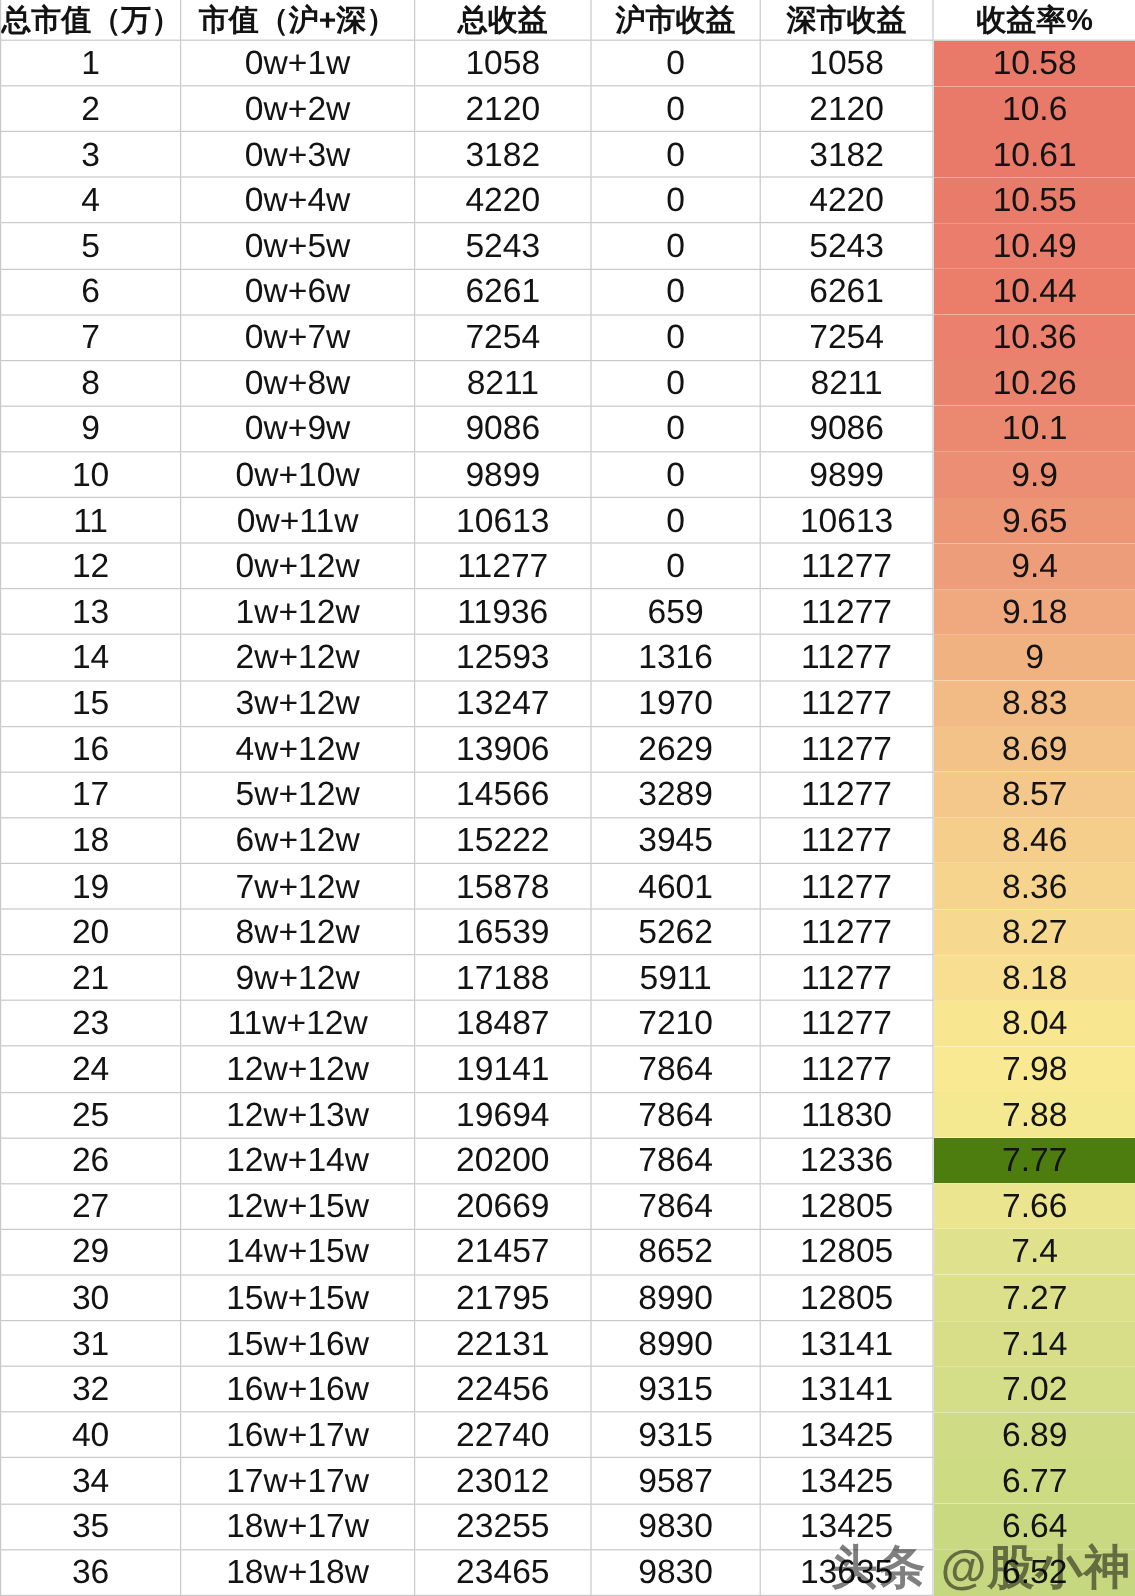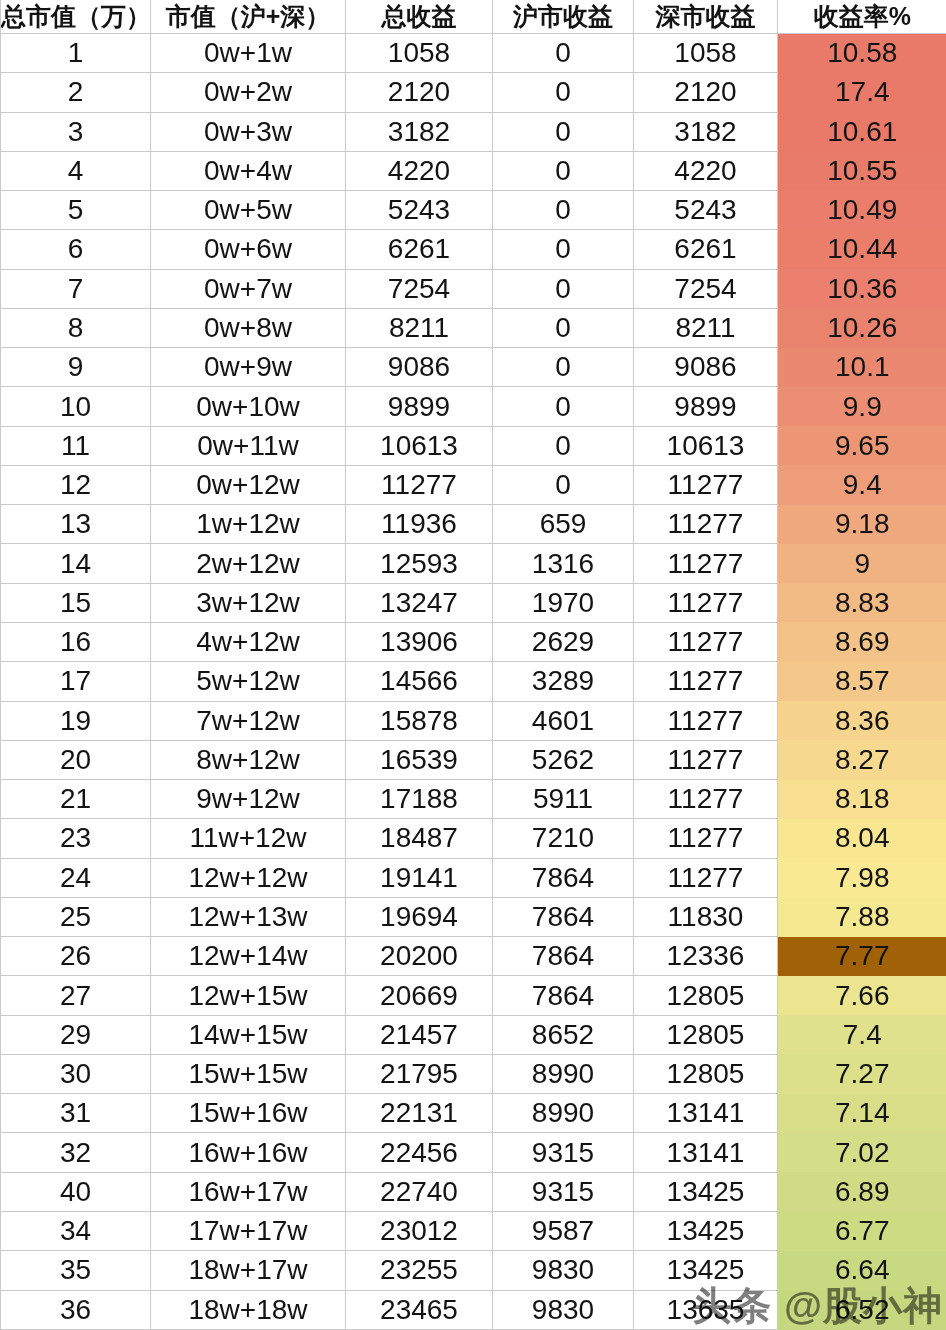--- a/index.html
+++ b/index.html
@@ -93,21 +93,21 @@
           <td>0</td>
           <td>1058</td>
           <td class="heat" style="background: rgb(233, 122, 105);">10.58</td>
         </tr>
         <tr>
           <td>2</td>
           <td>0w+2w</td>
           <td>2120</td>
           <td>0</td>
           <td>2120</td>
-          <td class="heat" style="background: rgb(233, 121, 105);">17.4</td>
+          <td class="heat" style="background: rgb(233, 121, 105);">10.6</td>
         </tr>
         <tr>
           <td>3</td>
           <td>0w+3w</td>
           <td>3182</td>
           <td>0</td>
           <td>3182</td>
           <td class="heat" style="background: rgb(233, 121, 105);">10.61</td>
         </tr>
         <tr>
@@ -214,20 +214,28 @@
           <td>11277</td>
           <td class="heat" style="background: rgb(243, 194, 136);">8.69</td>
         </tr>
         <tr>
           <td>17</td>
           <td>5w+12w</td>
           <td>14566</td>
           <td>3289</td>
           <td>11277</td>
           <td class="heat" style="background: rgb(244, 200, 138);">8.57</td>
+        </tr>
+        <tr>
+          <td>18</td>
+          <td>6w+12w</td>
+          <td>15222</td>
+          <td>3945</td>
+          <td>11277</td>
+          <td class="heat" style="background: rgb(245, 206, 140);">8.46</td>
         </tr>
         <tr>
           <td>19</td>
           <td>7w+12w</td>
           <td>15878</td>
           <td>4601</td>
           <td>11277</td>
           <td class="heat" style="background: rgb(246, 212, 141);">8.36</td>
         </tr>
         <tr>
@@ -269,21 +277,21 @@
           <td>7864</td>
           <td>11830</td>
           <td class="heat" style="background: rgb(244, 232, 145);">7.88</td>
         </tr>
         <tr>
           <td>26</td>
           <td>12w+14w</td>
           <td>20200</td>
           <td>7864</td>
           <td>12336</td>
-          <td class="heat" style="background: #a16207;">7.77</td>
+          <td class="heat" style="background: #4d7c0f;">7.77</td>
         </tr>
         <tr>
           <td>27</td>
           <td>12w+15w</td>
           <td>20669</td>
           <td>7864</td>
           <td>12805</td>
           <td class="heat" style="background: rgb(235, 229, 143);">7.66</td>
         </tr>
         <tr>

